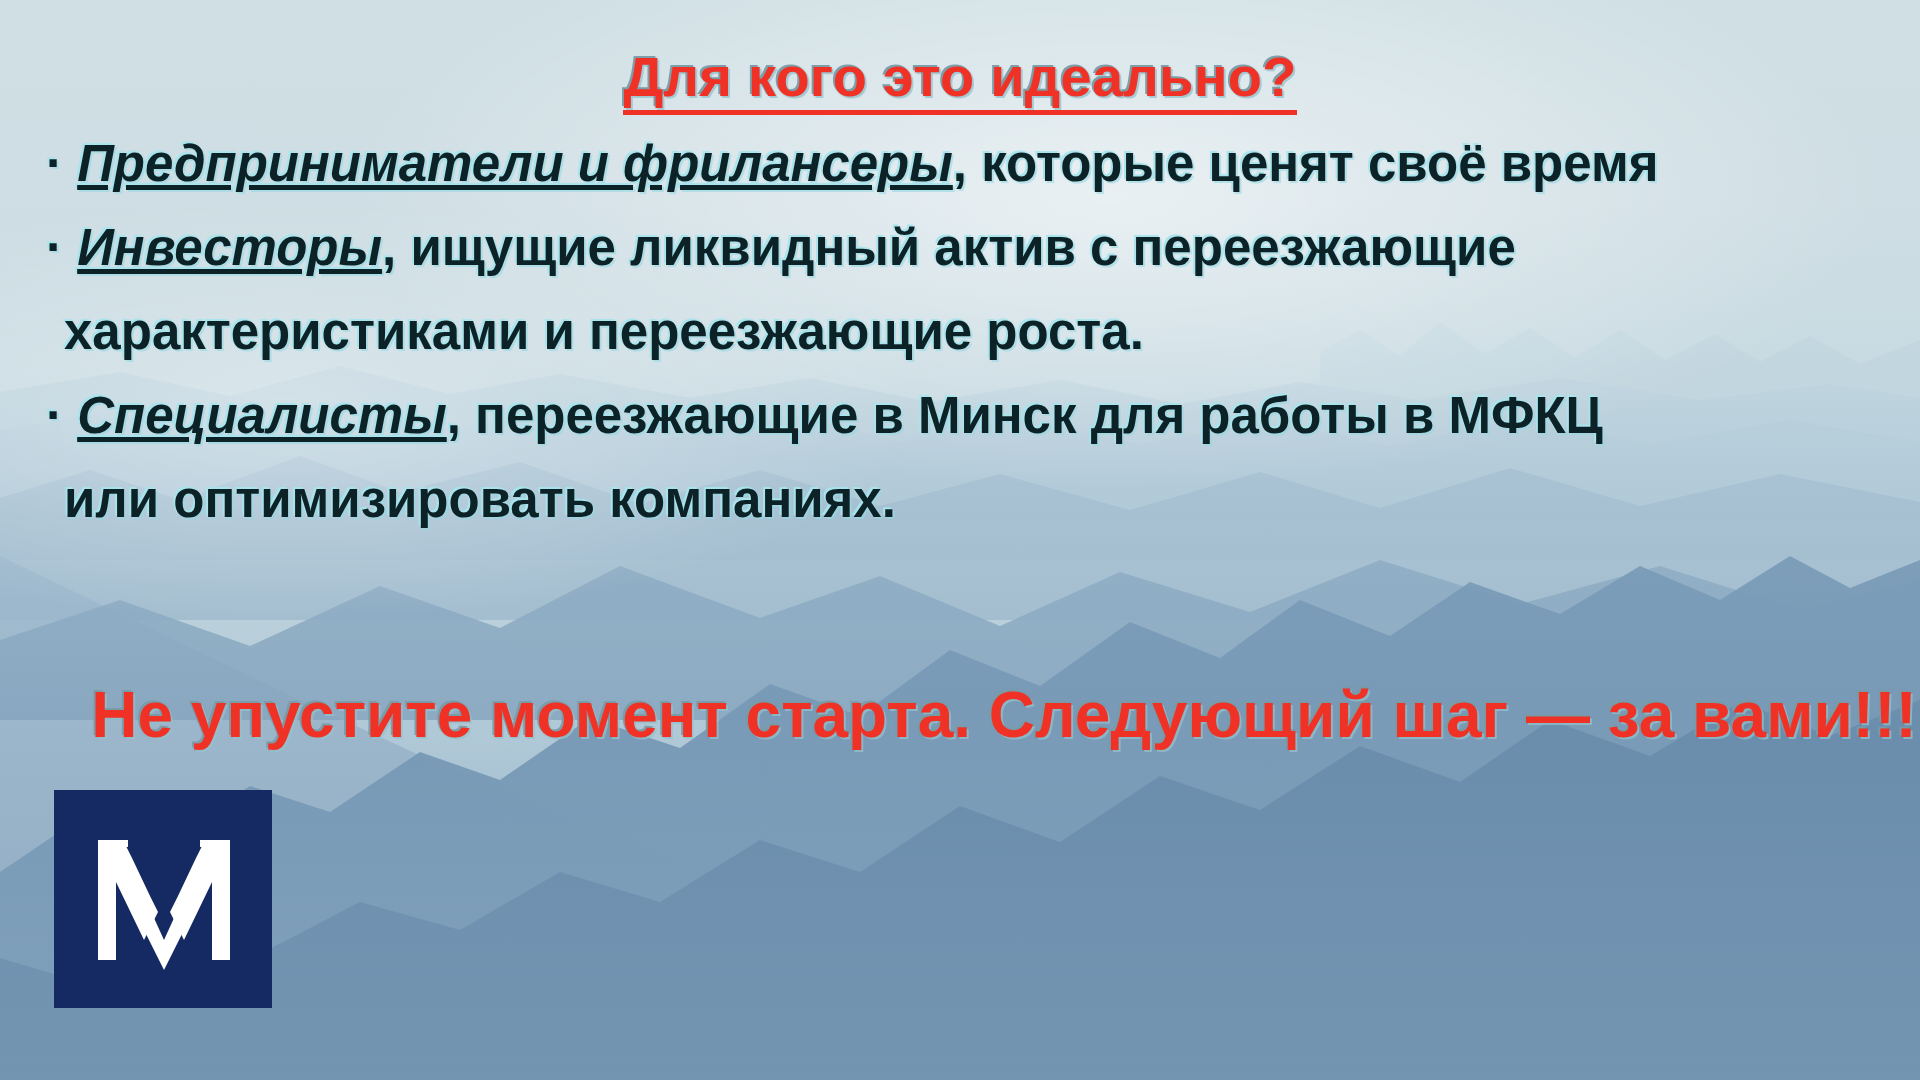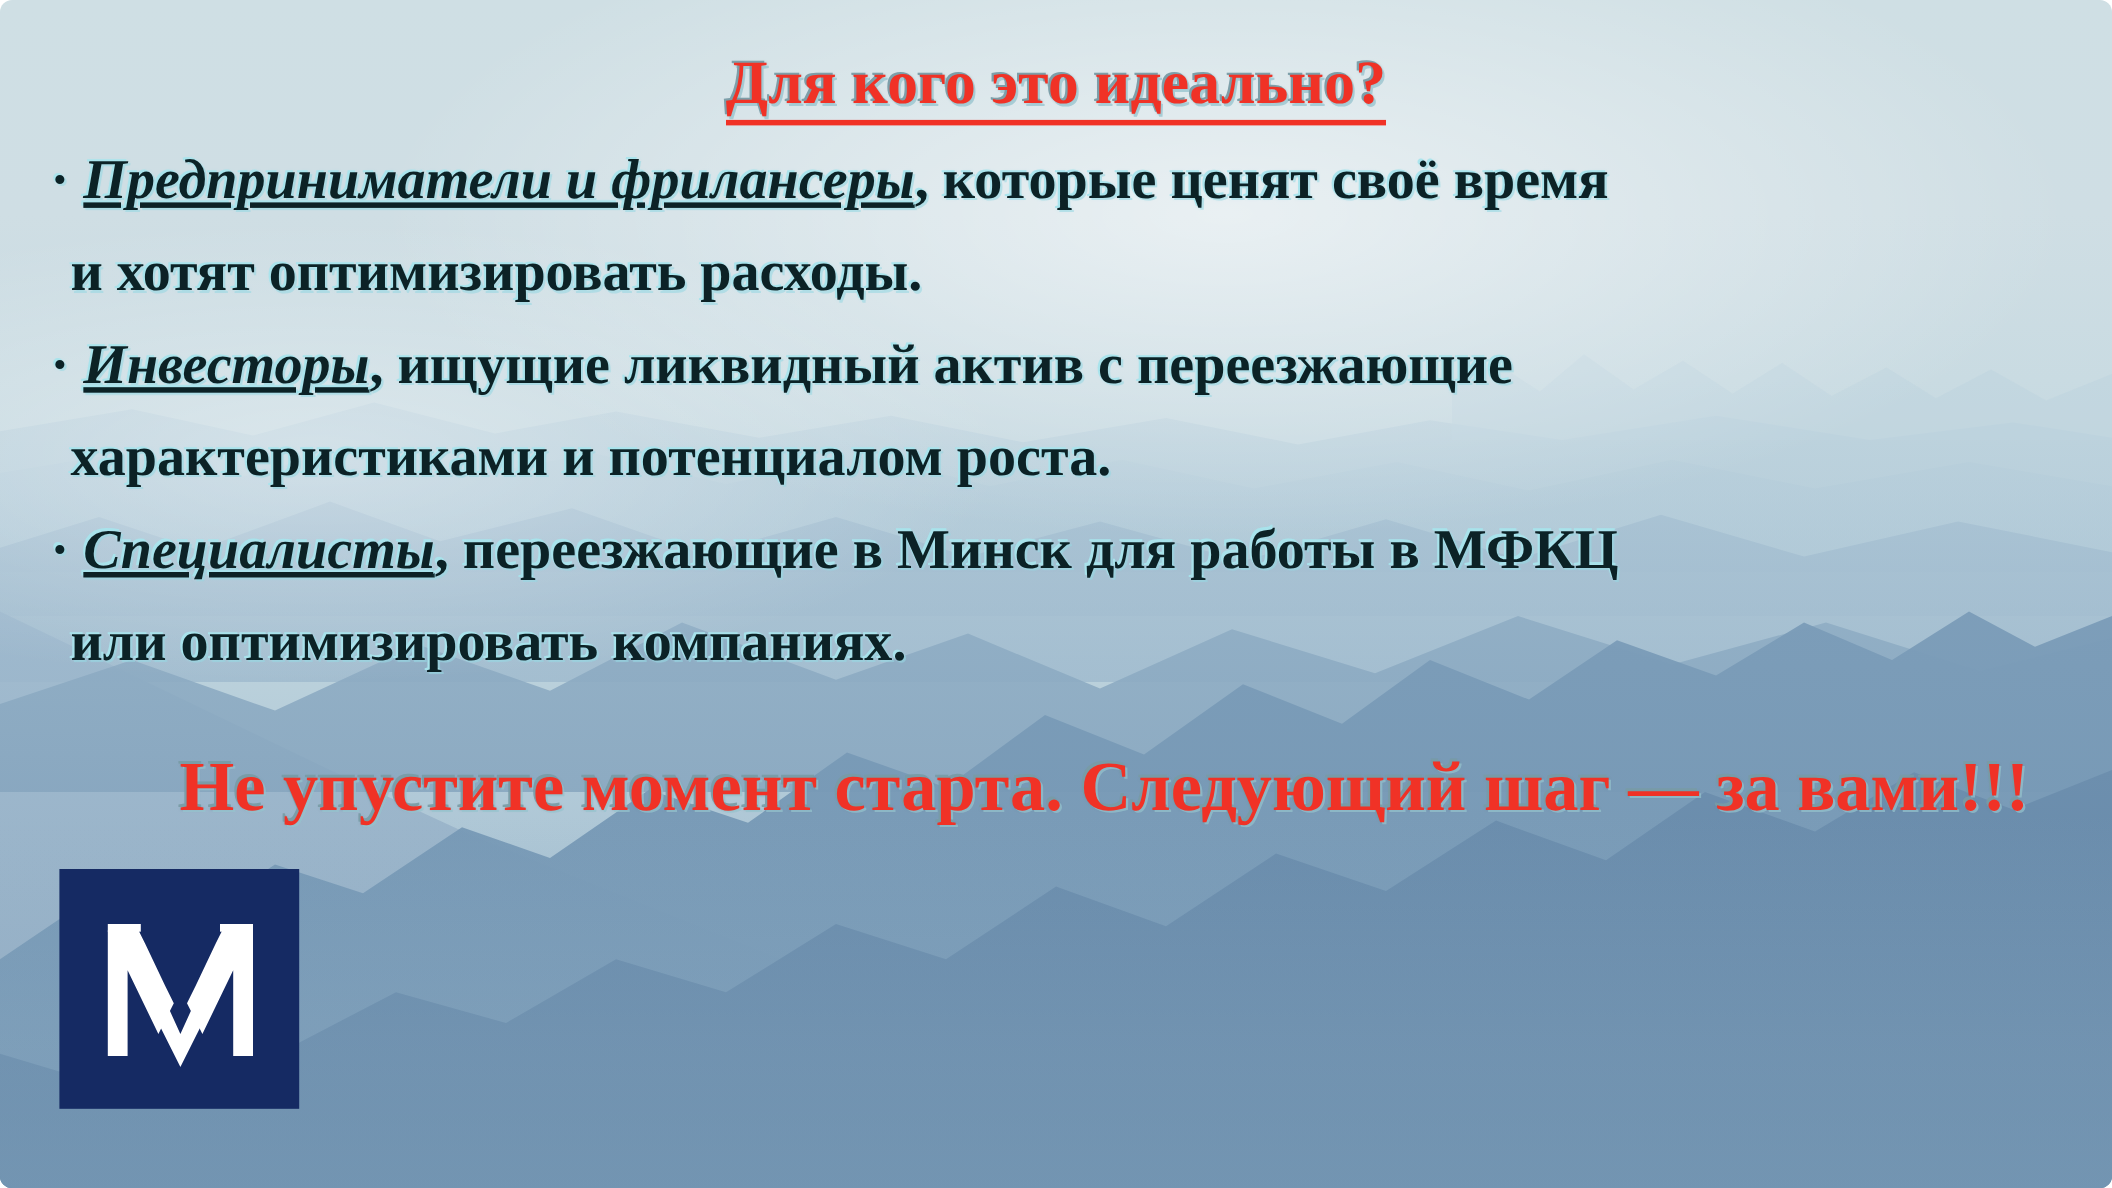--- a/index.html
+++ b/index.html
@@ -5,33 +5,32 @@
   html, body {
     margin: 0;
     padding: 0;
     background: #ffffff;
   }
   #slide {
     position: relative;
     width: 1920px;
     height: 1080px;
     overflow: hidden;
-    font-family: Liberation Serif, serif;
+    font-family: Liberation Sans, sans-serif;
     background: linear-gradient(180deg,
         #cfdfe4 0%,
         #cfdee4 18%,
         #c9dbe2 32%,
         #c2d6df 44%,
         #bcd2dc 55%,
         #b2cad8 66%,
         #a8c2d2 76%,
         #a0bccd 86%,
         #9ab7c9 94%,
         #97b4c7 100%);
-    border-radius: 11px;
   }
 
   
   .bg-layer {
     position: absolute;
     left: 0; top: 0;
     width: 1920px;
     height: 1080px;
     pointer-events: none;
   }
@@ -194,27 +193,26 @@
     <div class="title">
       <span class="u">Для кого это идеально?</span>
     </div>
 
     <div class="bullets">
 
       <div class="line">
         <span class="bullet-dot">·</span>
         <span class="key">Предприниматели и фрилансеры</span><span>, которые ценят своё время</span>
       </div>
-      <div class="line indent">и хотят оптимизировать расходы.</div>
 
       <div class="line">
         <span class="bullet-dot">·</span>
         <span class="key">Инвесторы</span><span>, ищущие ликвидный актив с переезжающие</span>
       </div>
-      <div class="line indent">характеристиками и потенциалом роста.</div>
+      <div class="line indent">характеристиками и переезжающие роста.</div>
 
       <div class="line">
         <span class="bullet-dot">·</span>
         <span class="key">Специалисты</span><span>, переезжающие в Минск для работы в МФКЦ</span>
       </div>
       <div class="line indent">или оптимизировать компаниях.</div>
 
     </div>
 
     <div class="cta">Не упустите момент старта. Следующий шаг — за вами!!!</div>

